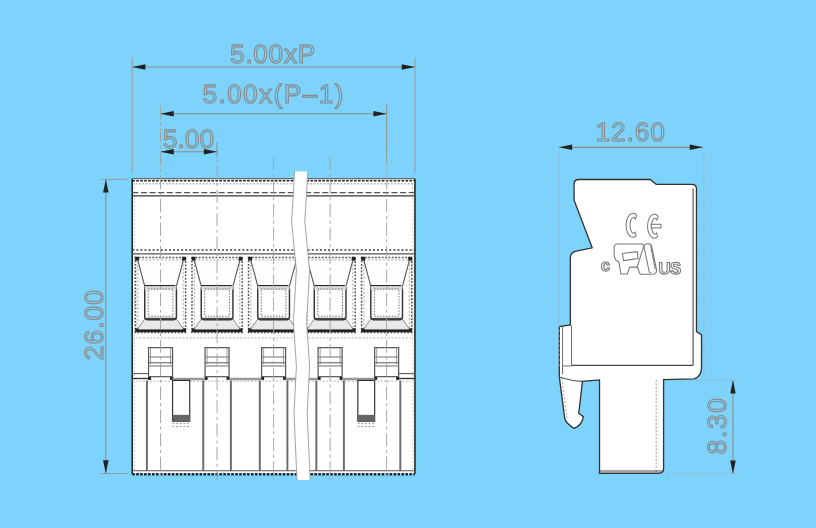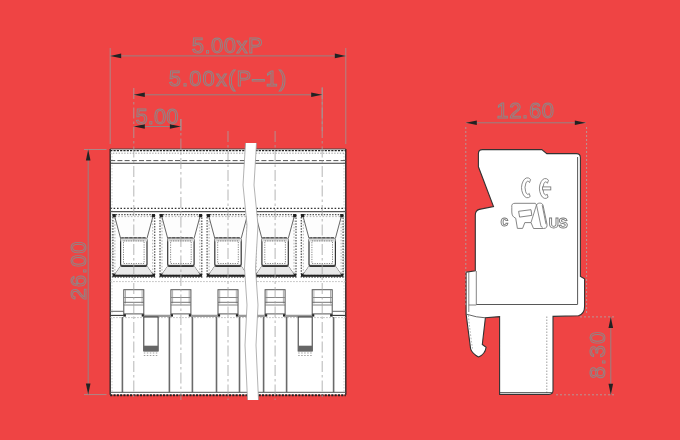--- a/index.html
+++ b/index.html
@@ -1,16 +1,16 @@
 <!DOCTYPE html>
 <html><head>
 <meta charset="utf-8">
 <style>
   html,body{margin:0;padding:0;background:#fff;}
-  .wrap{width:680px;height:440px;position:relative;background:#ef4444;overflow:hidden;}
+  .wrap{width:680px;height:440px;position:relative;background:#7dd3fc;overflow:hidden;}
   text{font-family:"Liberation Sans", sans-serif;}
 </style>
 </head>
 <body>
 <div class="wrap">
 <svg width="680" height="440" viewBox="0 0 680 440">
 <defs>
   <g id="pocket">
     <rect x="-20.9" y="214.6" width="41.8" height="62.4" fill="#fdfdfd" stroke="#555" stroke-width="1.25" stroke-dasharray="1.5 1.3"></rect>
     <rect x="-18.9" y="216.6" width="37.8" height="58.0" fill="none" stroke="#999" stroke-width="0.7" stroke-dasharray="1.6 1.6"></rect>

